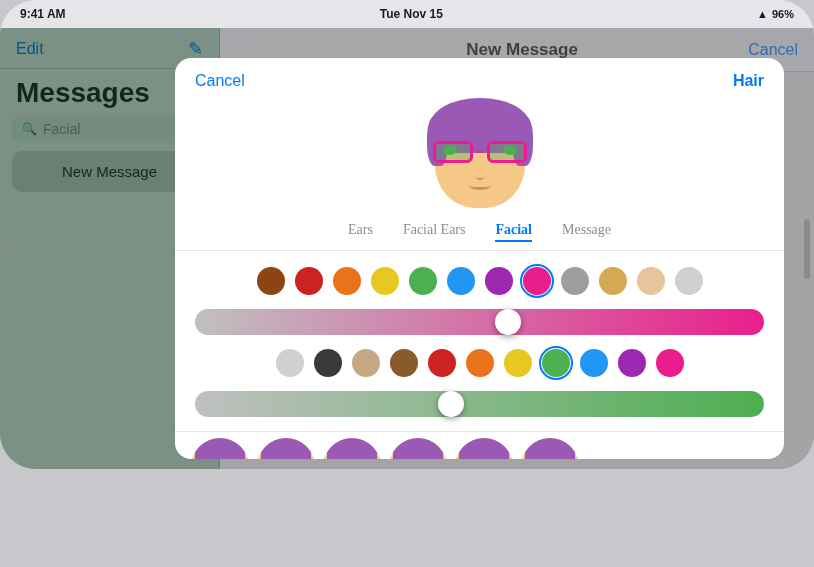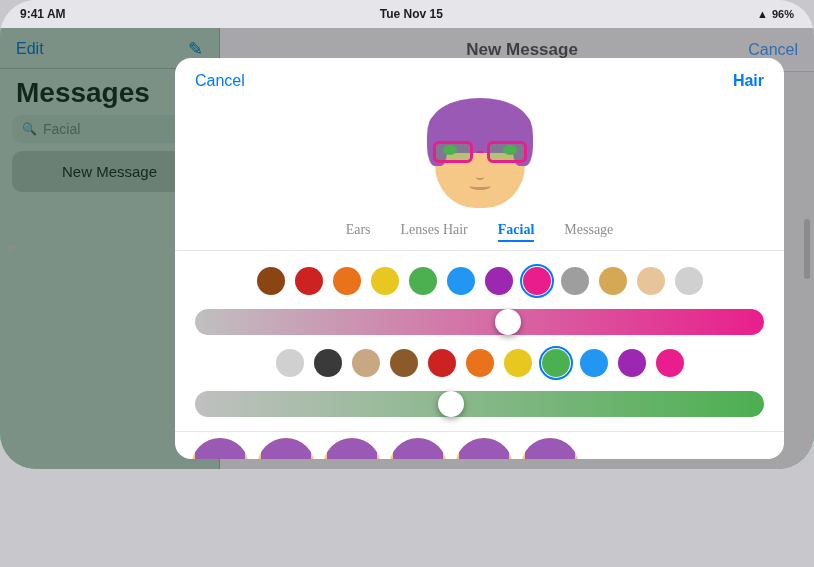--- a/index.html
+++ b/index.html
@@ -411,21 +411,21 @@
           <div style="position:absolute;top:47px;right:18px;width:14px;height:10px;background:#4caf50;border-radius:50%;"></div>
 
           <div style="position:absolute;bottom:28px;left:50%;transform:translateX(-50%);width:8px;height:6px;border-bottom:2px solid #c8956a;border-radius:50%;"></div>
 
           <div style="position:absolute;bottom:18px;left:50%;transform:translateX(-50%);width:22px;height:8px;border-bottom:3px solid #c8956a;border-radius:50%;"></div>
         </div>
       </div>
 
       <div class="category-tabs">
         <span class="tab-item">Ears</span>
-        <span class="tab-item">Lenses Hair</span>
+        <span class="tab-item">Facial Ears</span>
         <span class="tab-item active">Facial</span>
         <span class="tab-item">Message</span>
       </div>
 
       <div class="modal-content">
 
         <div class="color-section">
           <div class="color-row">
             <div class="color-dot" style="background:#8B4513;"></div>
             <div class="color-dot" style="background:#cc2222;"></div>

